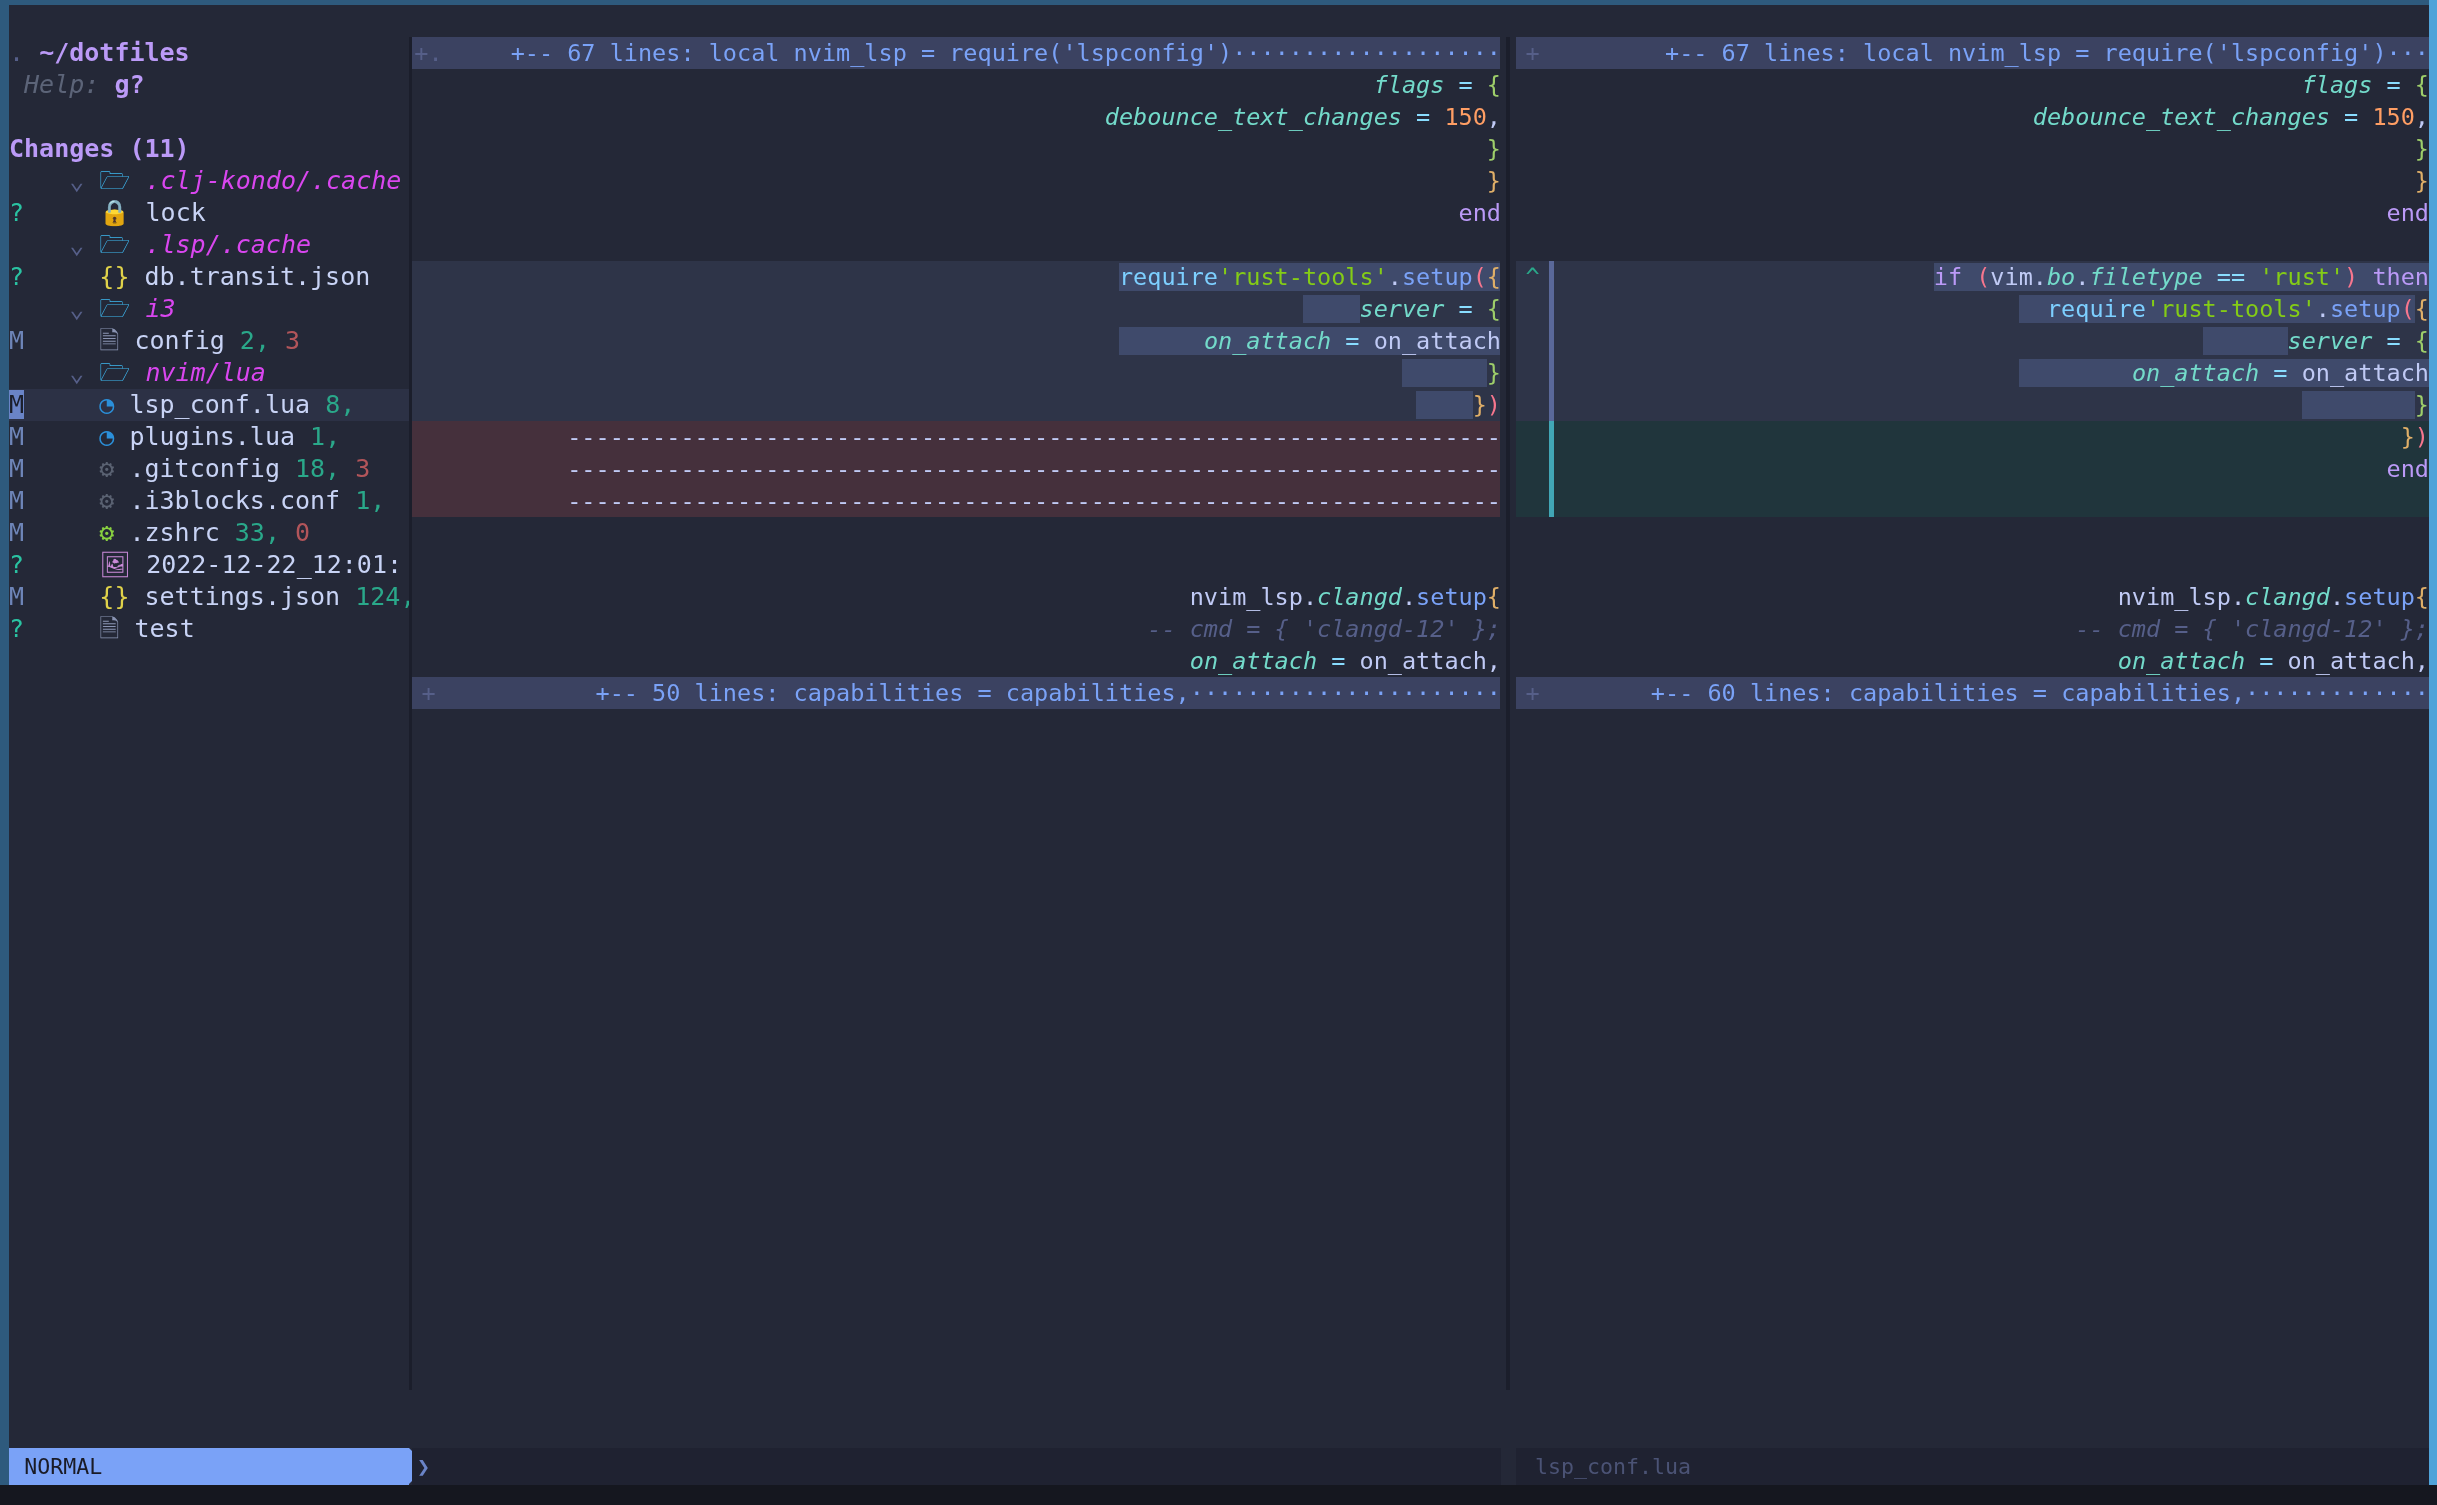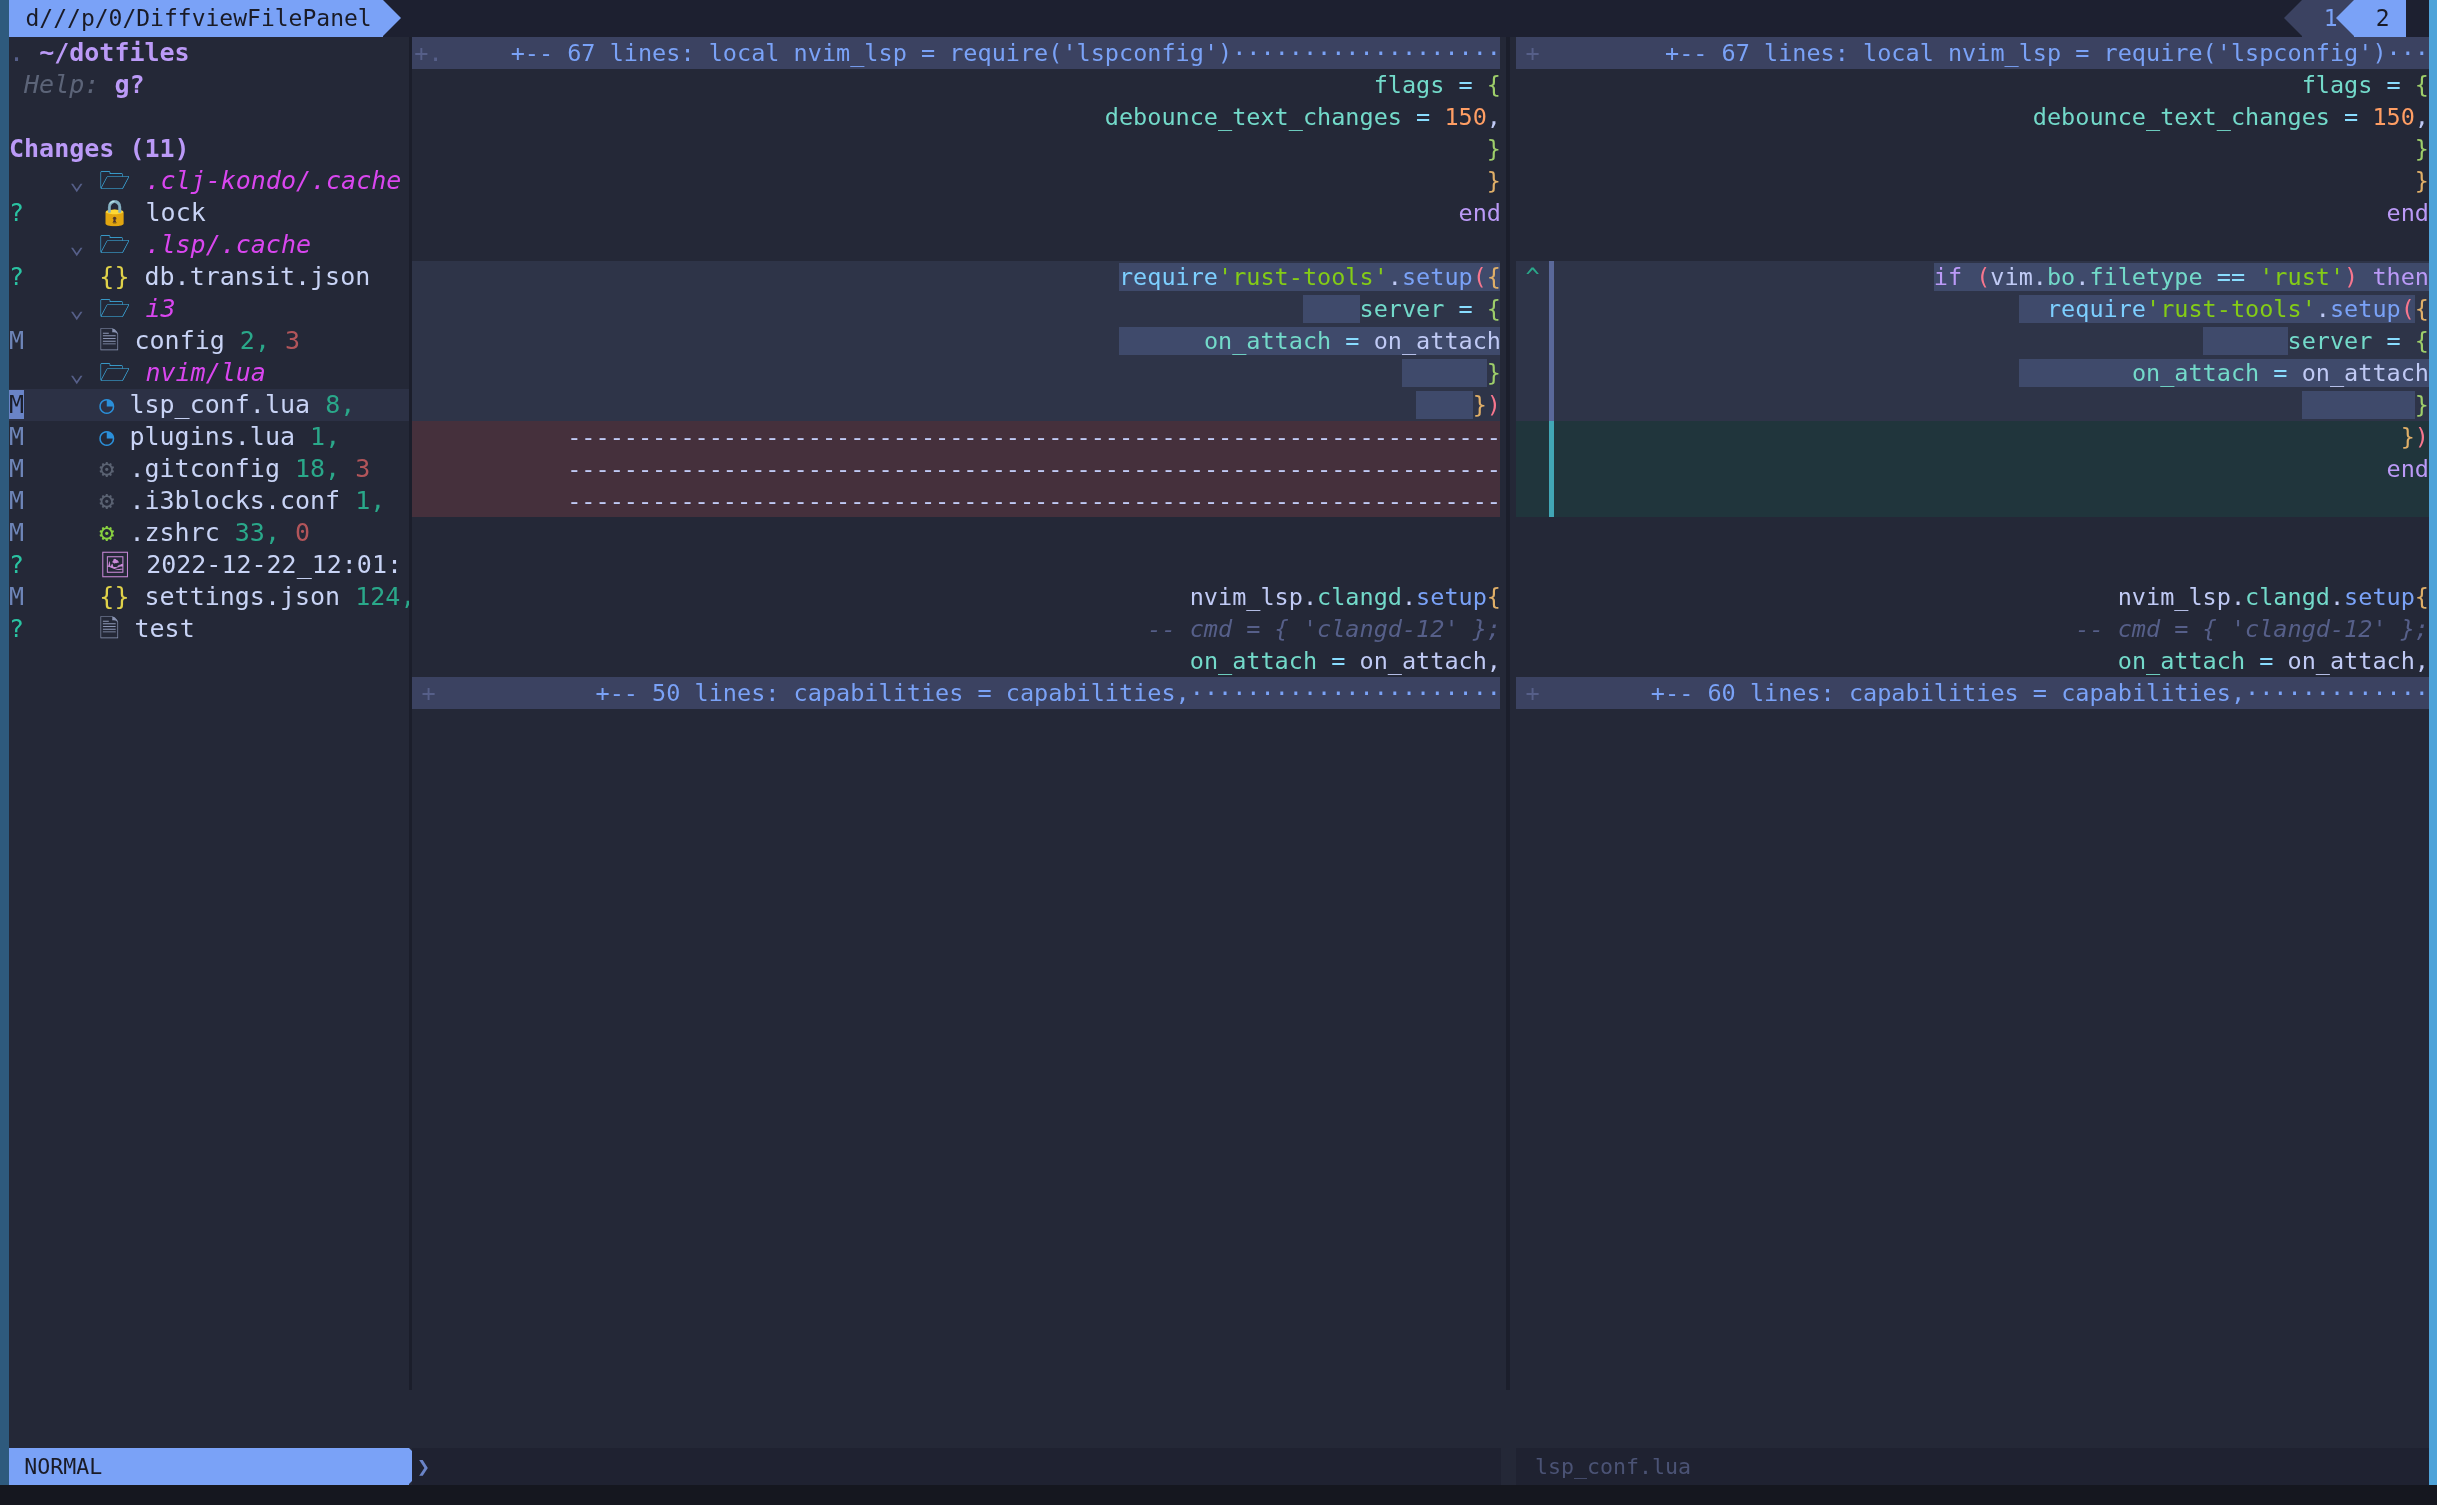--- a/index.html
+++ b/index.html
@@ -148,21 +148,21 @@
   .fold-txt { color:#7aa2f7; }
   .del-dash { color:#c0caf5; }
   .difftext { background:#3f4a6b; }
 
   
   .kw      { color:#bb9af7; }
   .fn      { color:#7aa2f7; }
   .str     { color:#84cc16; }
   .num     { color:#ff9e64; }
   .var     { color:#c0caf5; }
-  .field   { color:#73daca; }
+  .field   { color:#73daca;font-style:italic; }
   .op      { color:#89ddff; }
   .cmt     { color:#565f89; font-style:italic; }
   .par1    { color:#f7768e; }
   .par2    { color:#e0af68; }
   .par3    { color:#9ece6a; }
   .ident   { color:#7dcfff; }
 
   
   .statusline {
     position:absolute; left:9px; bottom:20.3px; height:37px;
@@ -201,28 +201,20 @@
 </style>
 </head>
 <body>
 
 <div class="screen">
 
   <div class="edge-top-fill"></div>
   <div class="edge-left"></div>
   <div class="edge-right"></div>
 
-  <div class="tabline">
-    <div class="tab-label">d///p/0/DiffviewFilePanel</div>
-    <div class="tabline-spacer"></div>
-    <div class="tabnums" id="tabnums">
-        <div class="tabnum inactive">1</div>
-        <div class="tabnum active">2</div>
-      </div>
-  </div>
 
   <div class="filepanel">
     <div class="fp-line"><span class="fp-dot">.</span><span> </span><span class="fp-title">~/dotfiles</span></div>
     <div class="fp-line"><span> </span><span class="fp-help-k">Help:</span><span> </span><span class="fp-help-v">g?</span></div>
     <div class="fp-line"></div>
     <div class="fp-line"><span class="fp-head">Changes (11)</span></div>
     <div id="fp-entries">
         <div class="fp-line"><span class=""> </span><span>   </span><span class="chev">⌄</span><span> </span><span class="folder">🗁</span><span> </span><span class="dirname">.clj-kondo/.cache</span></div>
         <div class="fp-line"><span class="st-Q">?</span><span>   </span><span>  </span><span class="ic-lock">🔒</span><span> </span><span class="fname">lock</span></div>
         <div class="fp-line"><span class=""> </span><span>   </span><span class="chev">⌄</span><span> </span><span class="folder">🗁</span><span> </span><span class="dirname">.lsp/.cache</span></div>

